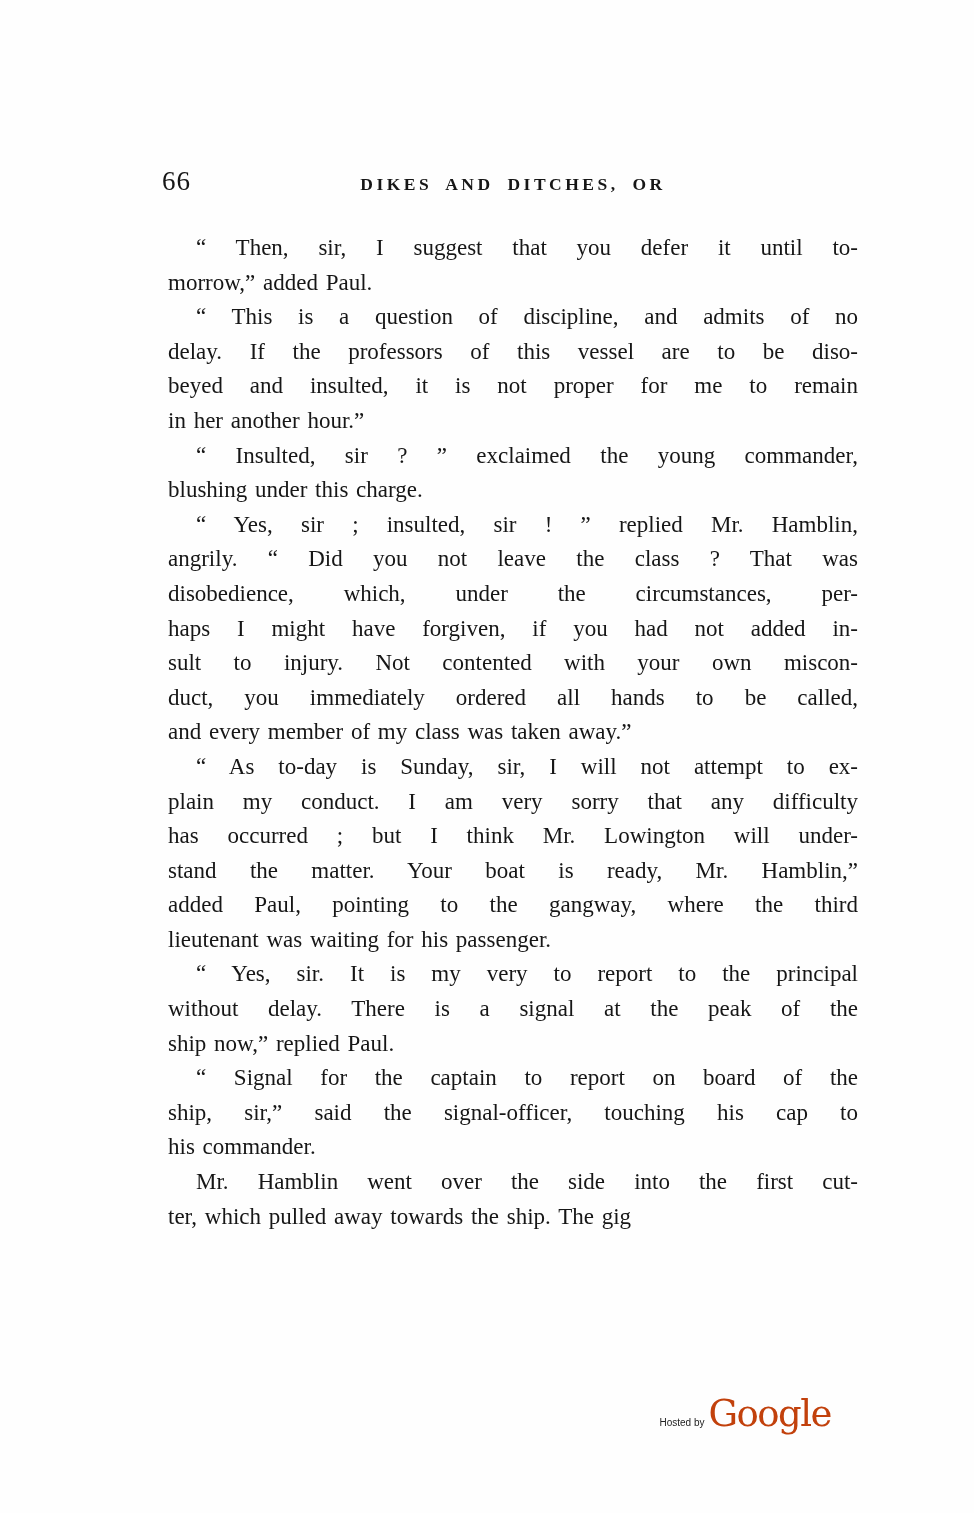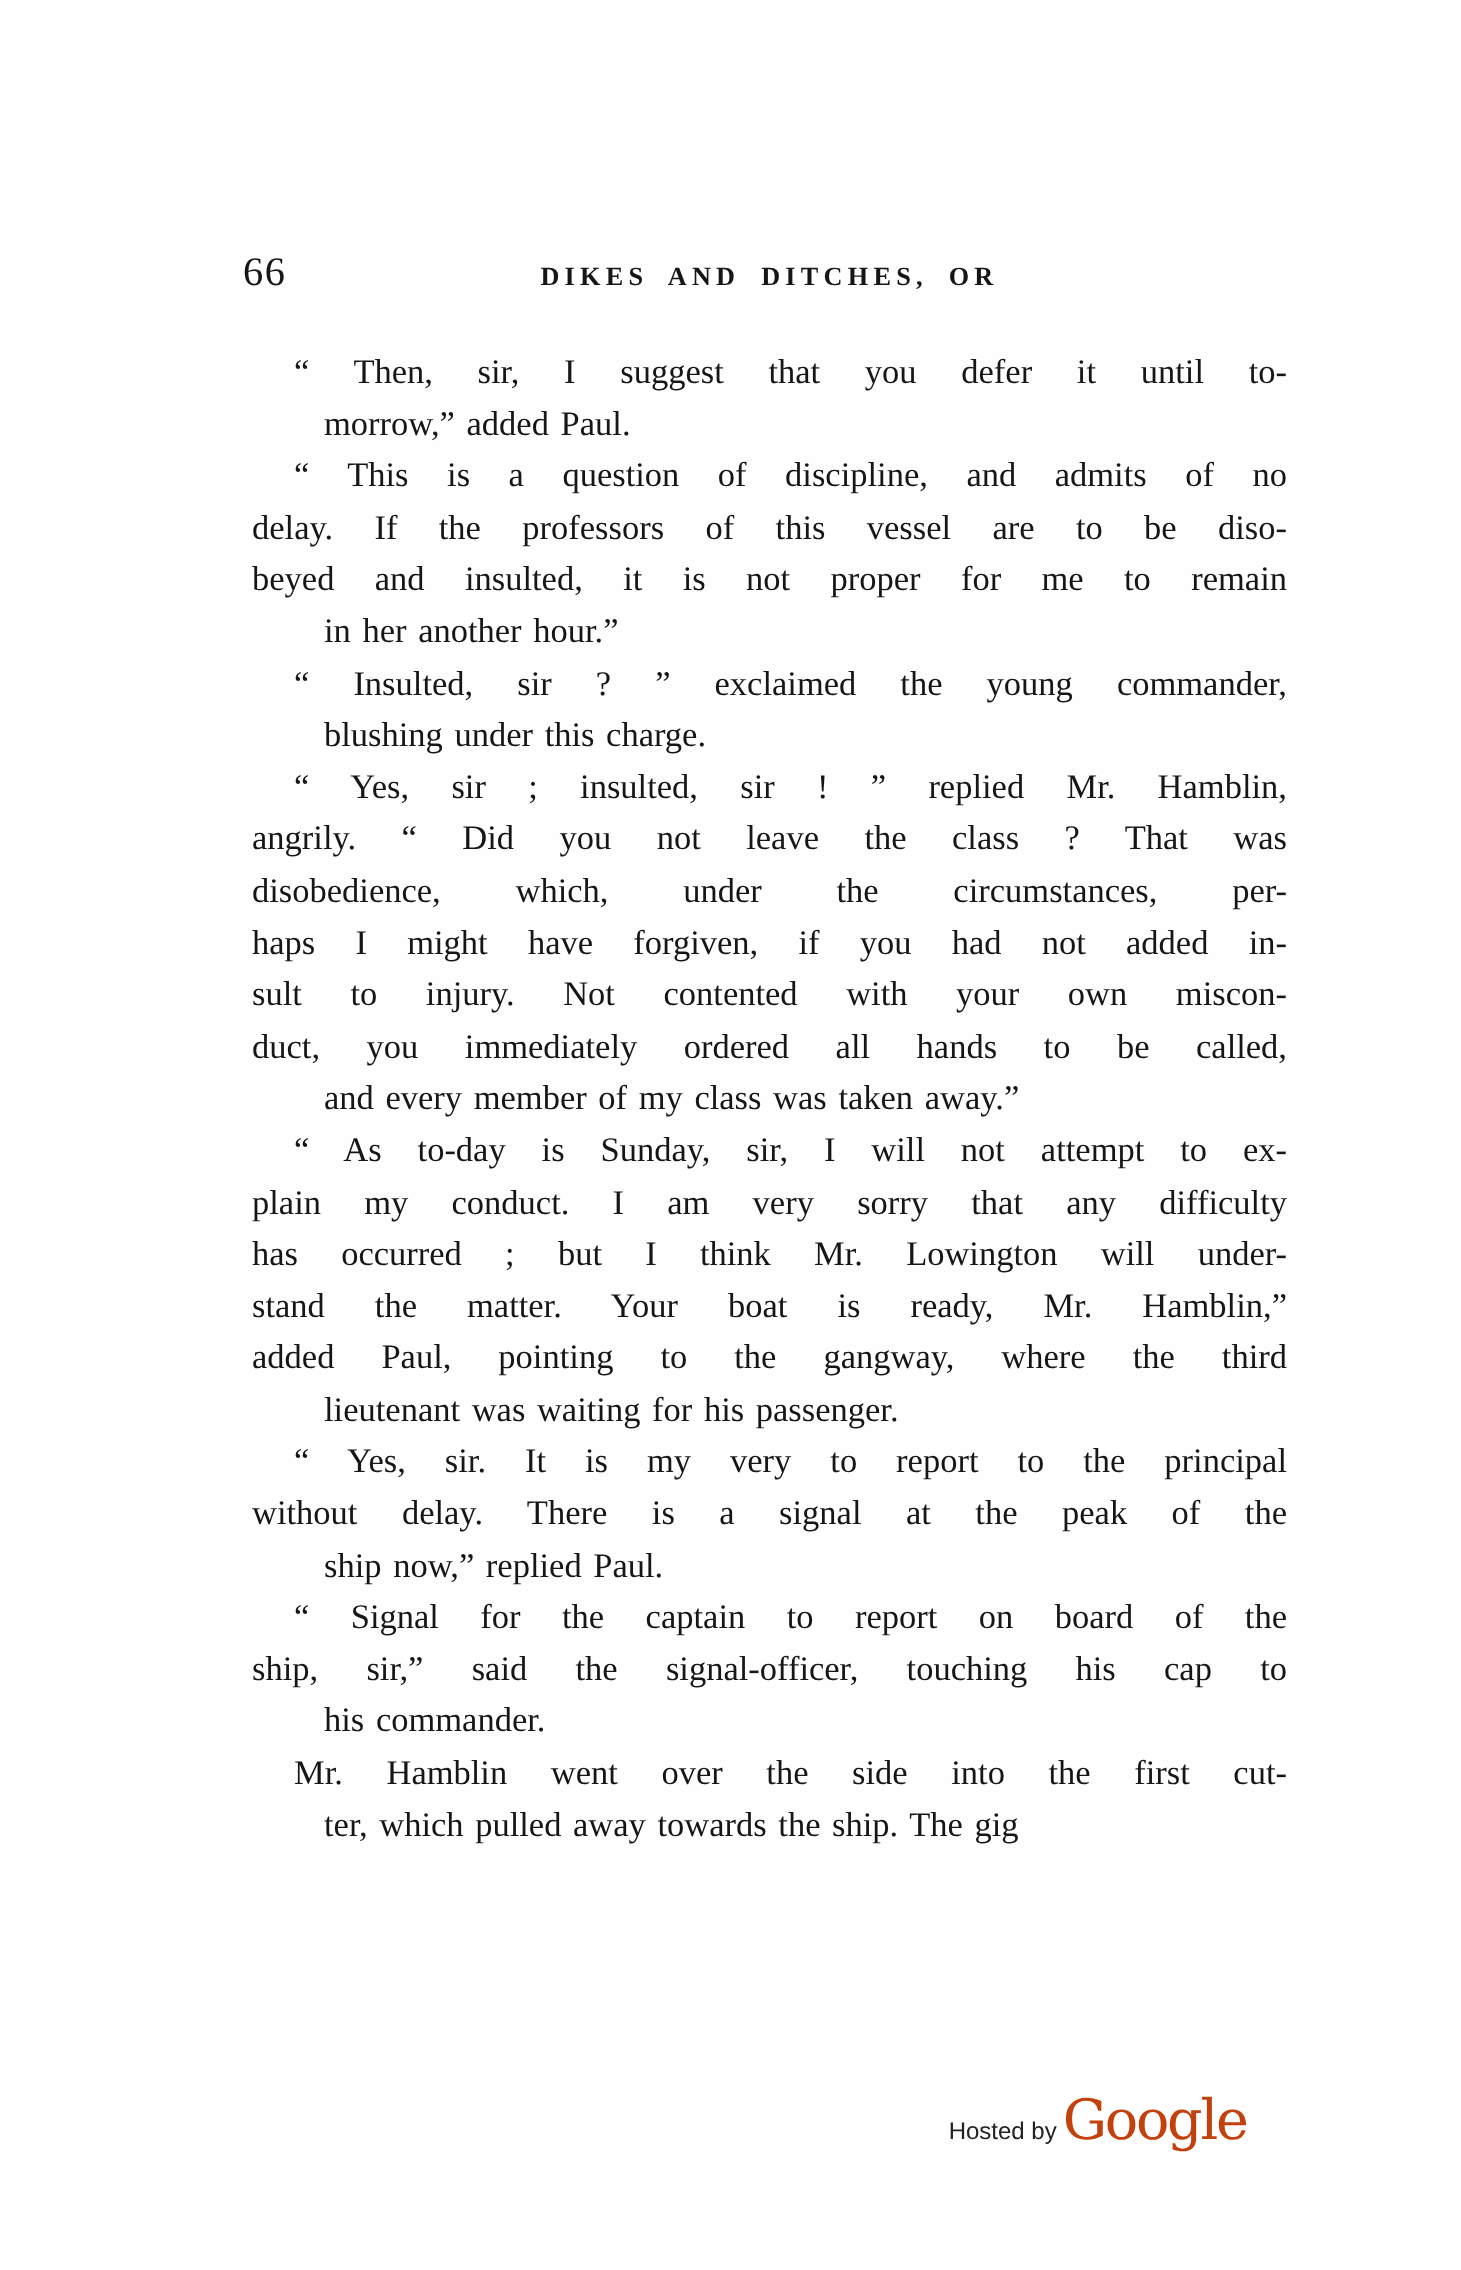--- a/index.html
+++ b/index.html
@@ -51,36 +51,35 @@
     line-height: 34.6px;
     word-spacing: 2px;
   }
   .para { margin: 0; }
   .line {
     text-align: justify;
     text-align-last: justify;
   }
   .line.last {
     text-align-last: left;
-    margin-left: 48px;
   }
   .line.first {
     text-indent: 28px;
   }
   .footer {
     position: absolute;
     top: 1392px;
     right: 143px;
     display: flex;
     align-items: baseline;
     gap: 4px;
   }
   .hostedby {
     font-family: "Liberation Sans", sans-serif;
-    font-size: 16px;
+    font-size: 10px;
     color: #222222;
   }
   .glogo {
     font-family: "DejaVu Serif", serif;
     font-size: 37px;
     letter-spacing: -1.5px;
     color: #c2410c;
   }
 </style>
 </head>

